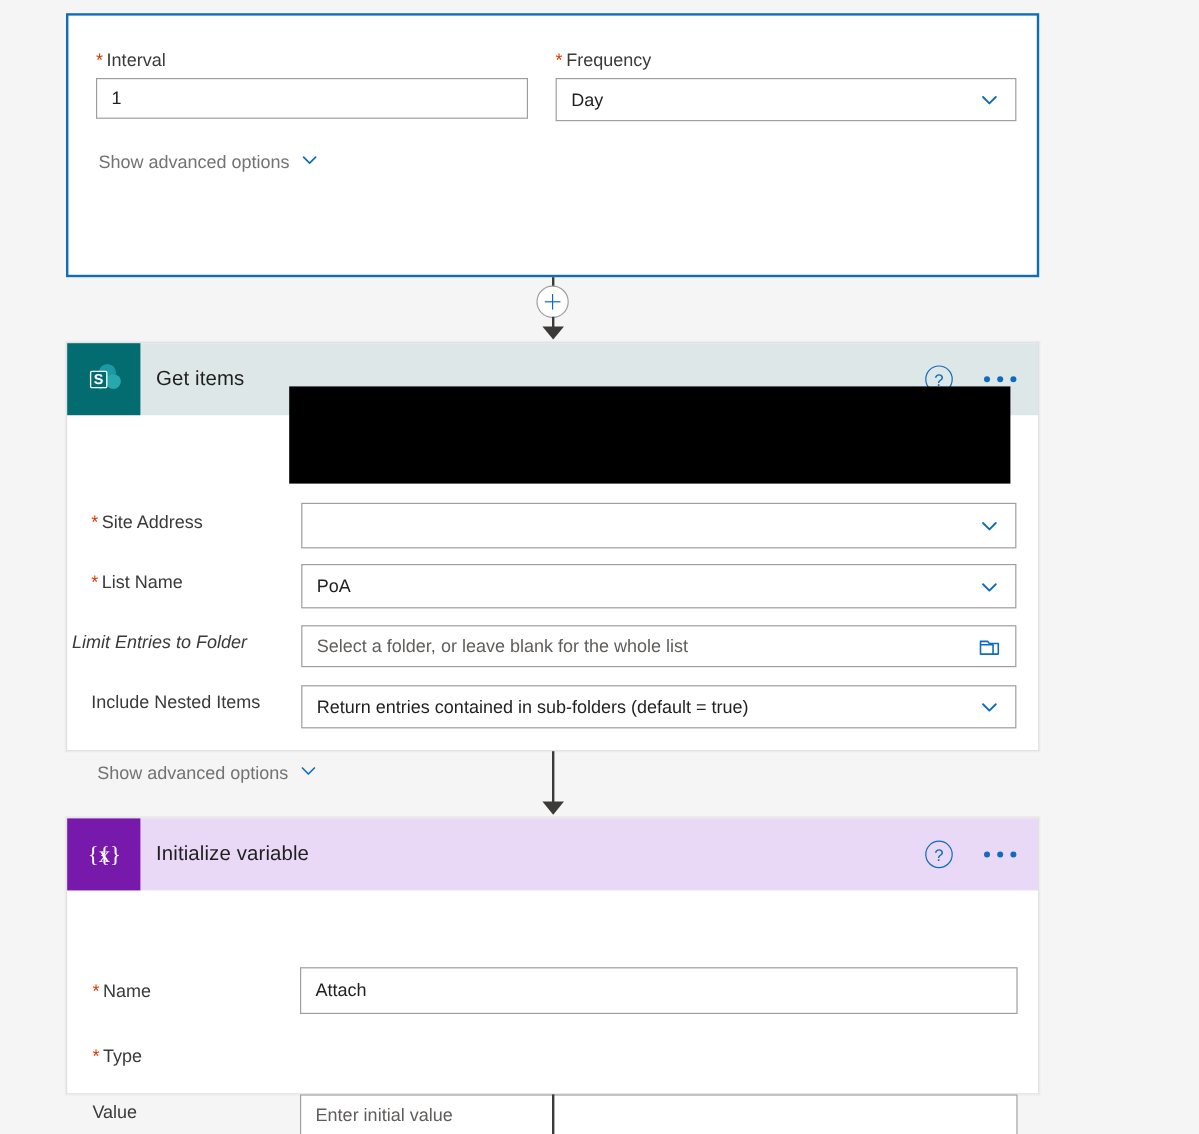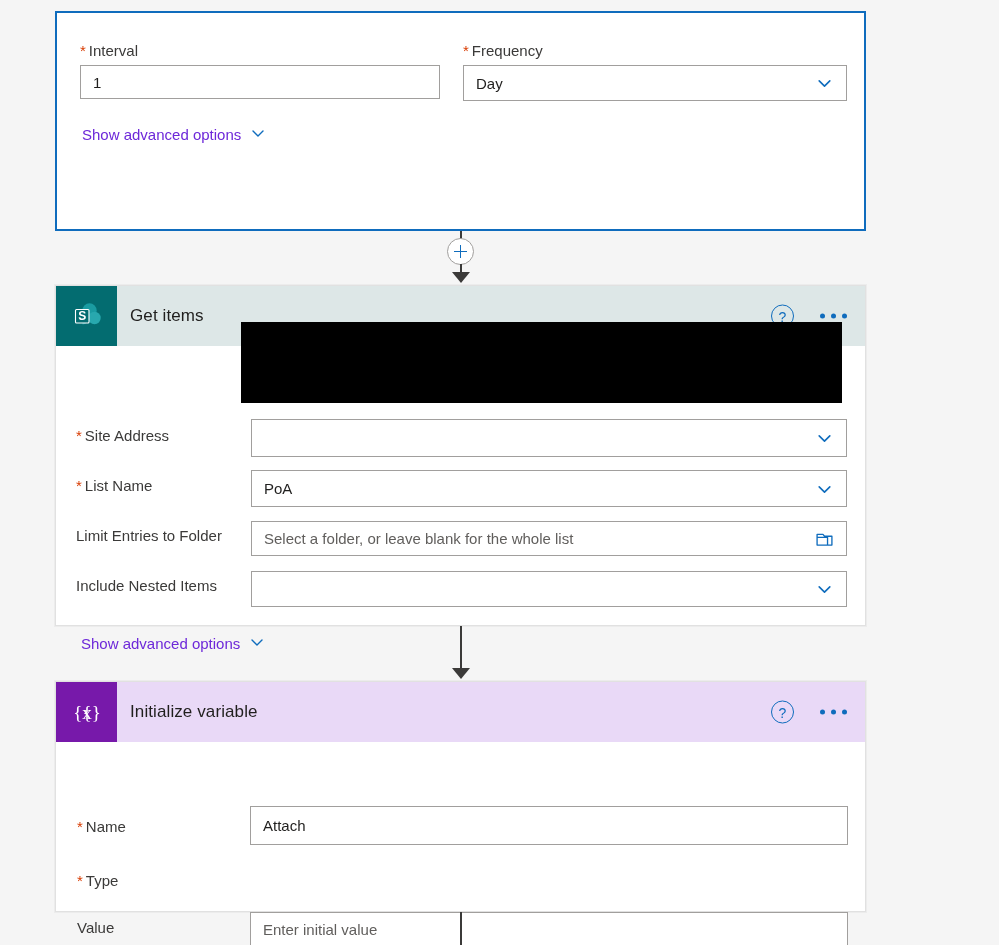--- a/index.html
+++ b/index.html
@@ -65,21 +65,21 @@
   .input-box .ph { color: #605e5c; }
   .chev {
     position: absolute; right: 13px; top: 50%;
     width: 17px; height: 17px; margin-top: -8px;
   }
   .chev svg { display: block; }
 
   .folder-btn { position: absolute; right: 12px; top: 50%; margin-top: -9px; cursor: pointer; }
 
   .adv-link {
-    color: #6d28d9; font-size: 15px;
+    color: #737373; font-size: 15px;
     display: inline-flex; align-items: center; gap: 9px;
     cursor: pointer;
   }
 
   
   .conn-line { position: absolute; width: 2px; background: #3b3a39; }
   .conn-arrow { position: absolute; width: 0; height: 0;
     border-left: 9px solid transparent; border-right: 9px solid transparent;
     border-top: 11px solid #3b3a39; }
   .plus-circle {
@@ -185,37 +185,38 @@
       </div>
       <div class="input-box" style="left:195px; top:124px; width:596px; height:37px; position:absolute;">
         <span>PoA</span>
         <span class="chev">
           <svg width="17" height="17" viewBox="0 0 16 16" fill="none" stroke="#0f6cbd" stroke-width="1.5">
             <path d="M3 5.5 L8 10.5 L13 5.5" stroke-linecap="round" stroke-linejoin="round"></path>
           </svg>
         </span>
       </div>
 
-      <div style="position:absolute; left:20px; top:181px;">
+      <div style="position:absolute; left:4px; top:181px;font-style:italic;">
         <span class="field-label">Limit Entries to Folder</span>
       </div>
       <div class="input-box" style="left:195px; top:175px; width:596px; height:35px; position:absolute;">
         <span class="ph">Select a folder, or leave blank for the whole list</span>
         <span class="folder-btn">
           <svg width="19" height="18" viewBox="0 0 20 18" fill="none" stroke="#0f6cbd" stroke-width="1.4">
             <path d="M2.2 15.4 V4.2 H8.4 L10 6.1 H17.8 V15.4 Z" stroke-linejoin="round"></path>
             <path d="M2.2 7.2 H13.2 V15.4" stroke-linejoin="round"></path>
           </svg>
         </span>
       </div>
 
       <div style="position:absolute; left:20px; top:231px;">
         <span class="field-label">Include Nested Items</span>
       </div>
       <div class="input-box" style="left:195px; top:225px; width:596px; height:36px; position:absolute;">
+        <span>Return entries contained in sub-folders (default = true)</span>
         <span class="chev">
           <svg width="17" height="17" viewBox="0 0 16 16" fill="none" stroke="#0f6cbd" stroke-width="1.5">
             <path d="M3 5.5 L8 10.5 L13 5.5" stroke-linecap="round" stroke-linejoin="round"></path>
           </svg>
         </span>
       </div>
 
       <div class="adv-link" style="position:absolute; left:25px; top:288px;">
         <span>Show advanced options</span>
         <span>

